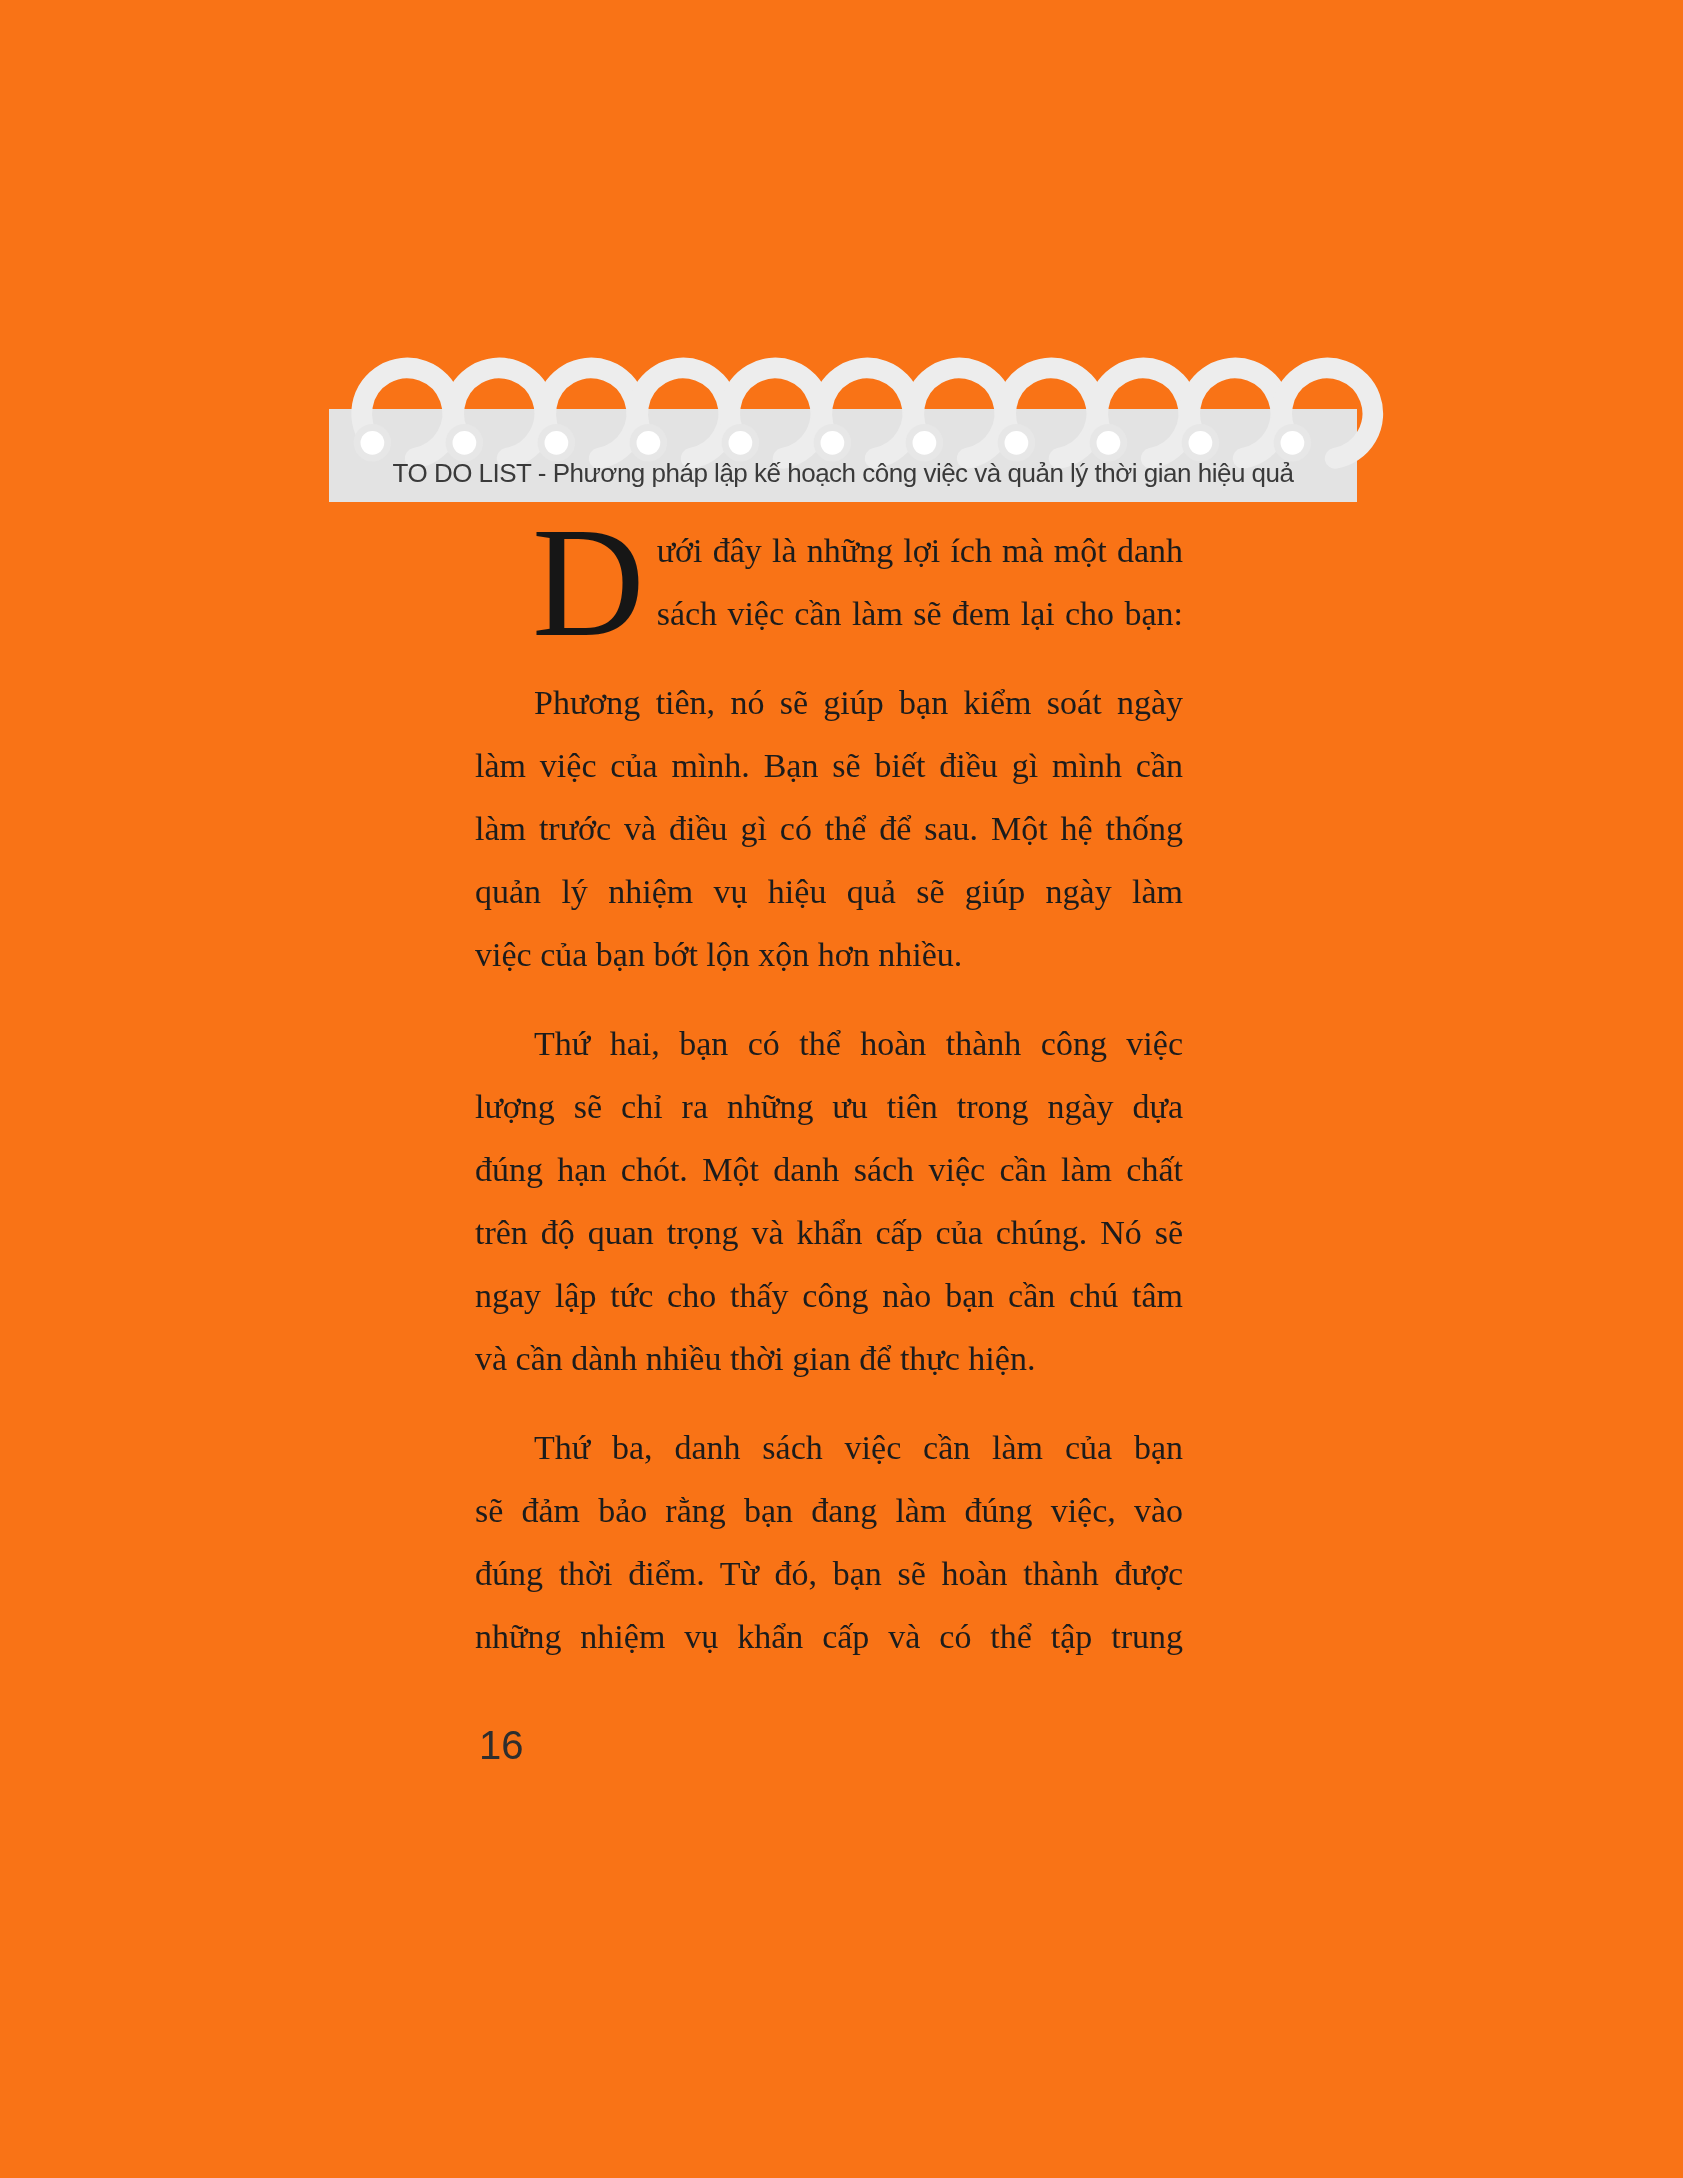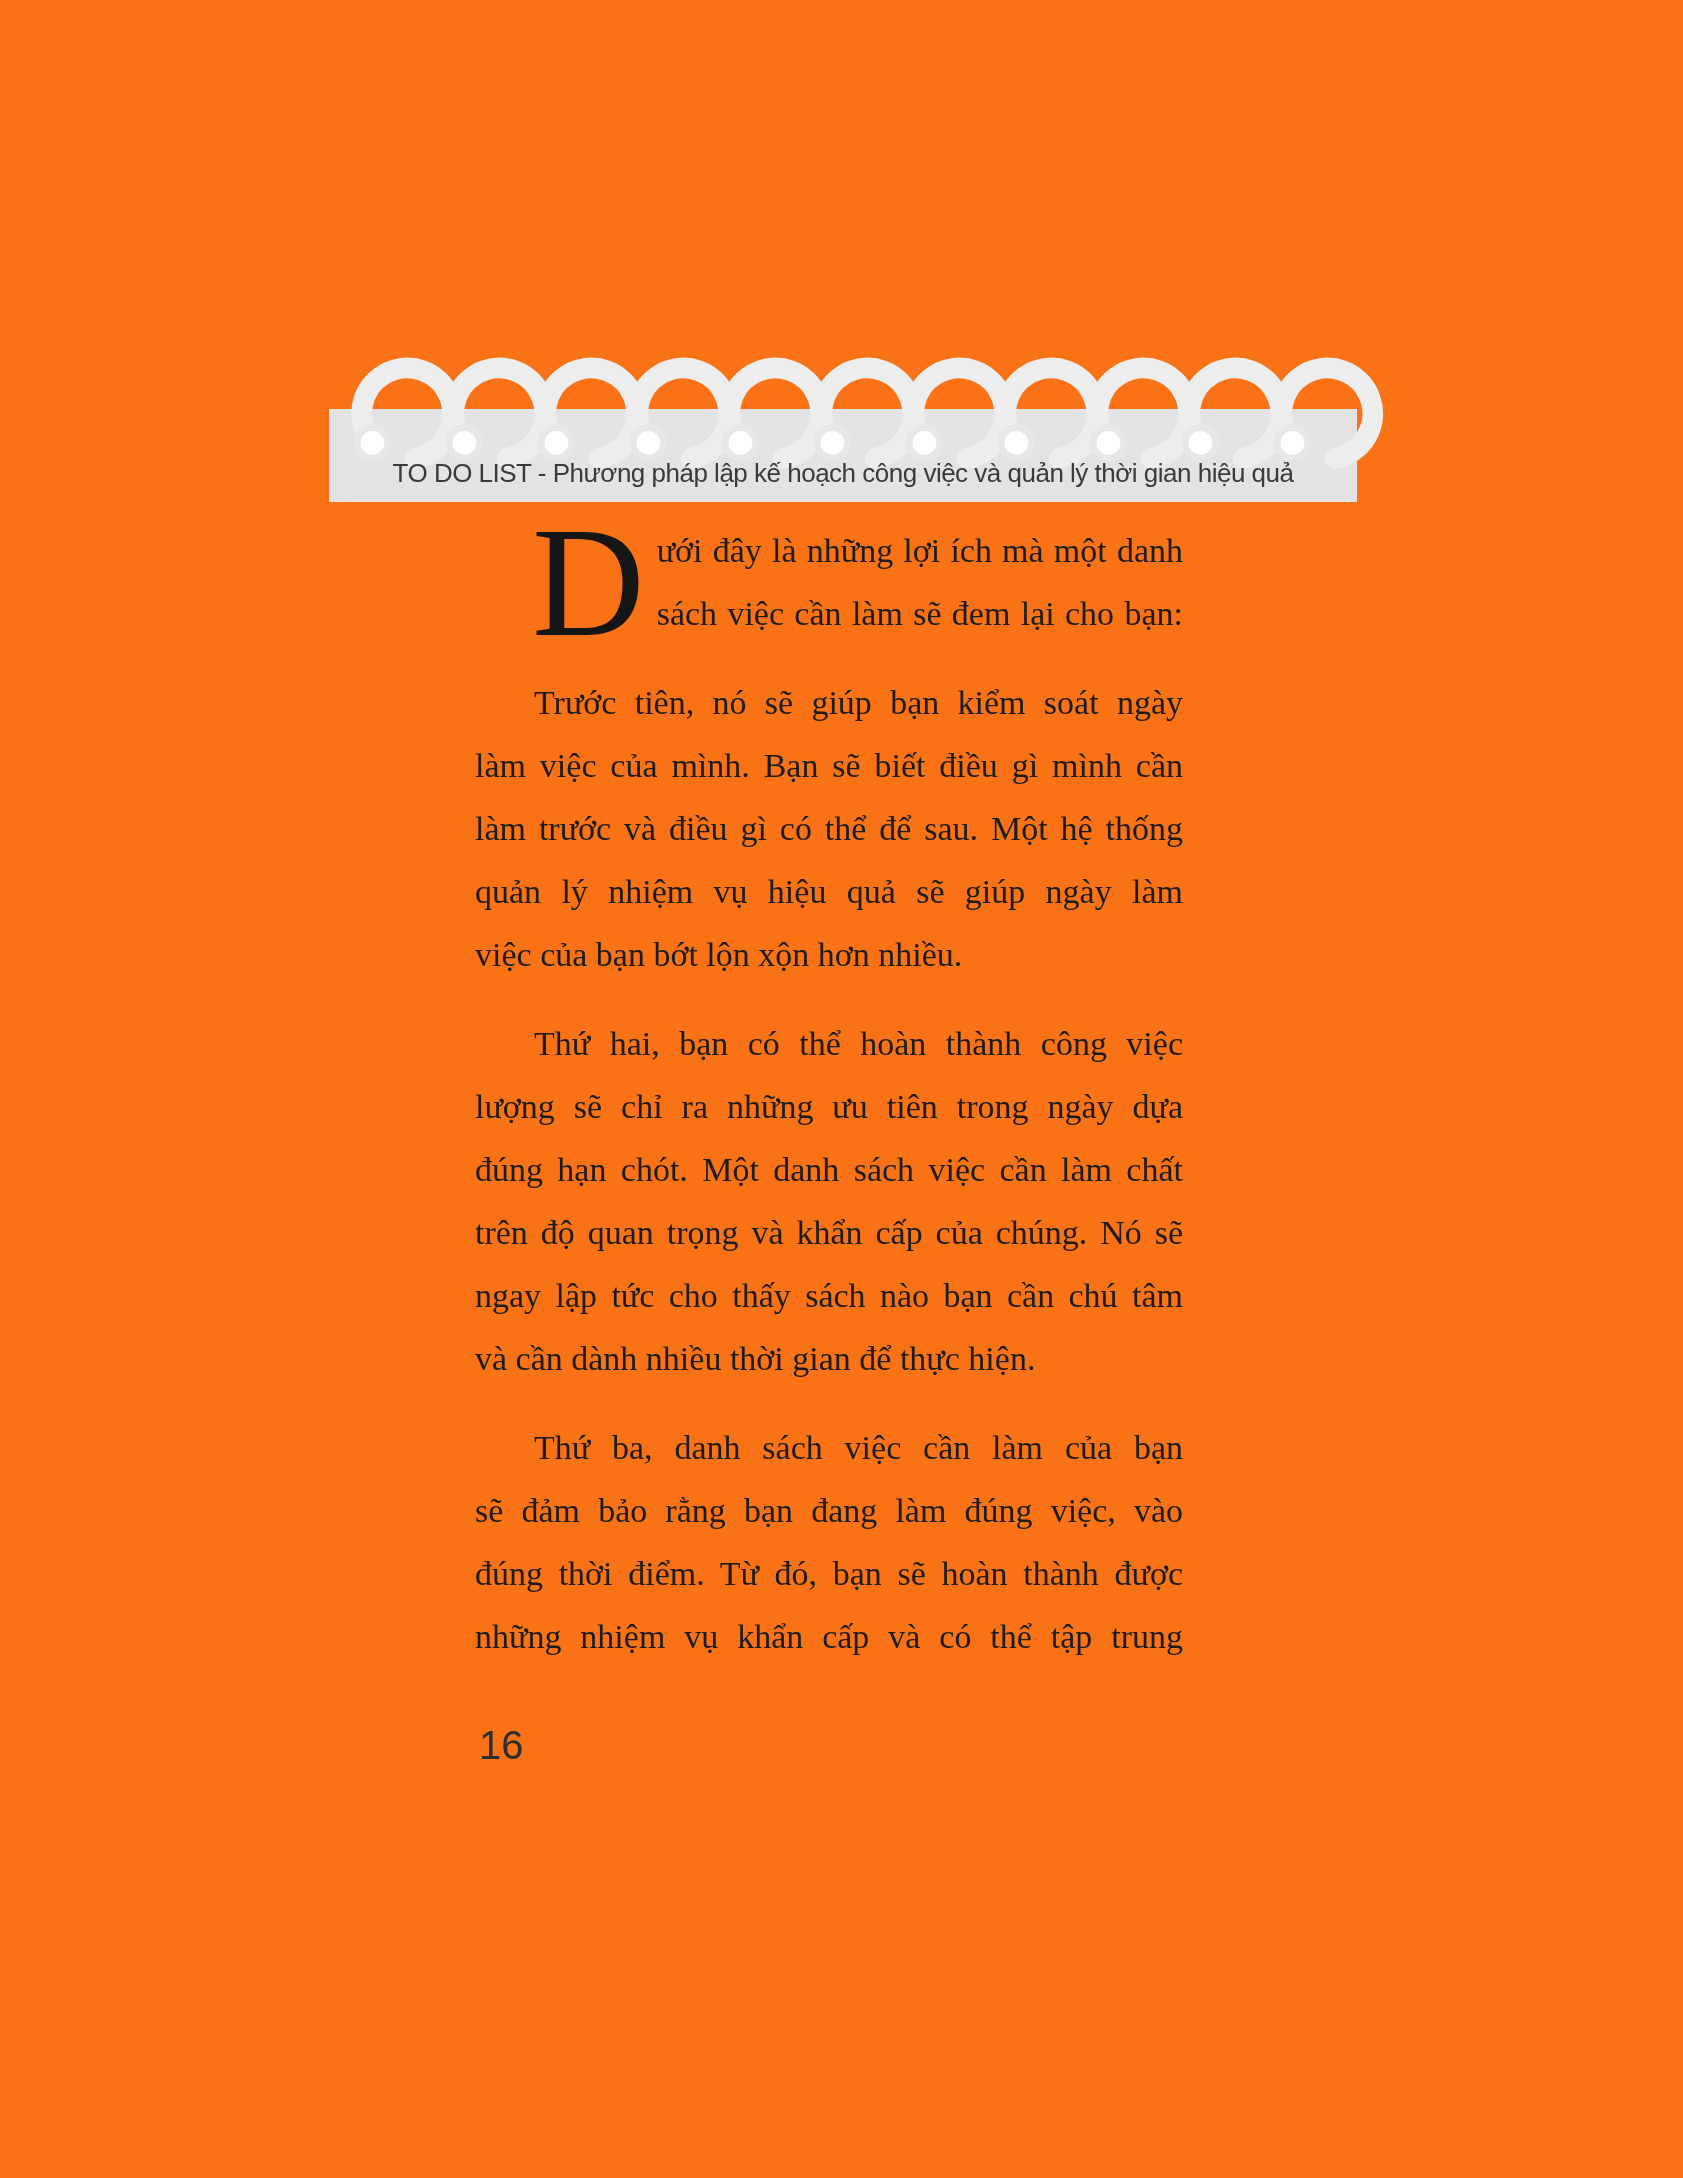--- a/index.html
+++ b/index.html
@@ -74,33 +74,33 @@
 
   <div class="body-text">
 
     <div class="para">
       <span class="drop">D</span>
       <div class="line">ưới đây là những lợi ích mà một danh</div>
       <div class="line">sách việc cần làm sẽ đem lại cho bạn:</div>
     </div>
 
     <div class="para indent-first">
-      <div class="line">Trước tiên, nó sẽ giúp bạn kiểm soát ngày</div>
+      <div class="line">Phương tiên, nó sẽ giúp bạn kiểm soát ngày</div>
       <div class="line">làm việc của mình. Bạn sẽ biết điều gì mình cần</div>
       <div class="line">làm trước và điều gì có thể để sau. Một hệ thống</div>
       <div class="line">quản lý nhiệm vụ hiệu quả sẽ giúp ngày làm</div>
       <div class="line last-left">việc của bạn bớt lộn xộn hơn nhiều.</div>
     </div>
 
     <div class="para indent-first">
       <div class="line">Thứ hai, bạn có thể hoàn thành công việc</div>
       <div class="line">lượng sẽ chỉ ra những ưu tiên trong ngày dựa</div>
       <div class="line">đúng hạn chót. Một danh sách việc cần làm chất</div>
       <div class="line">trên độ quan trọng và khẩn cấp của chúng. Nó sẽ</div>
-      <div class="line">ngay lập tức cho thấy sách nào bạn cần chú tâm</div>
+      <div class="line">ngay lập tức cho thấy công nào bạn cần chú tâm</div>
       <div class="line last-left">và cần dành nhiều thời gian để thực hiện.</div>
     </div>
 
     <div class="para indent-first">
       <div class="line">Thứ ba, danh sách việc cần làm của bạn</div>
       <div class="line">sẽ đảm bảo rằng bạn đang làm đúng việc, vào</div>
       <div class="line">đúng thời điểm. Từ đó, bạn sẽ hoàn thành được</div>
       <div class="line">những nhiệm vụ khẩn cấp và có thể tập trung</div>
     </div>
 

